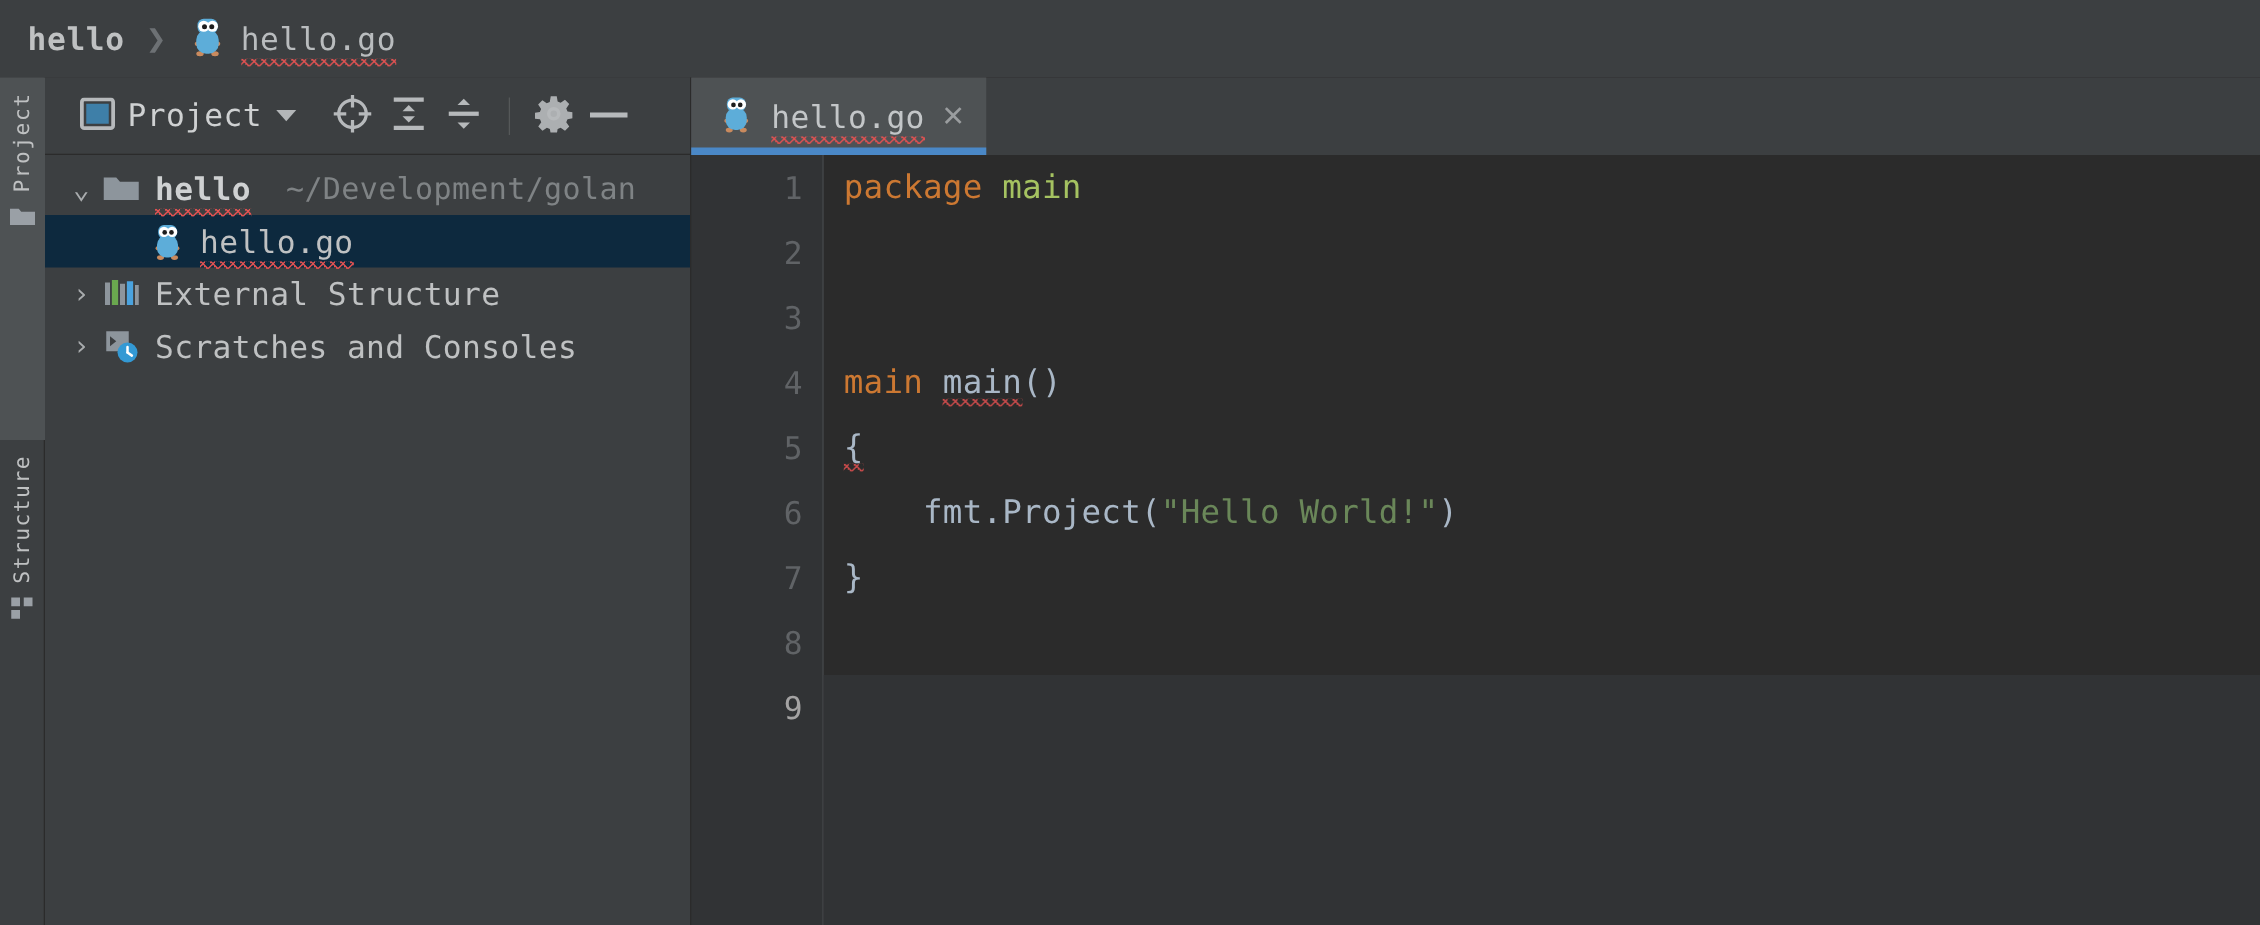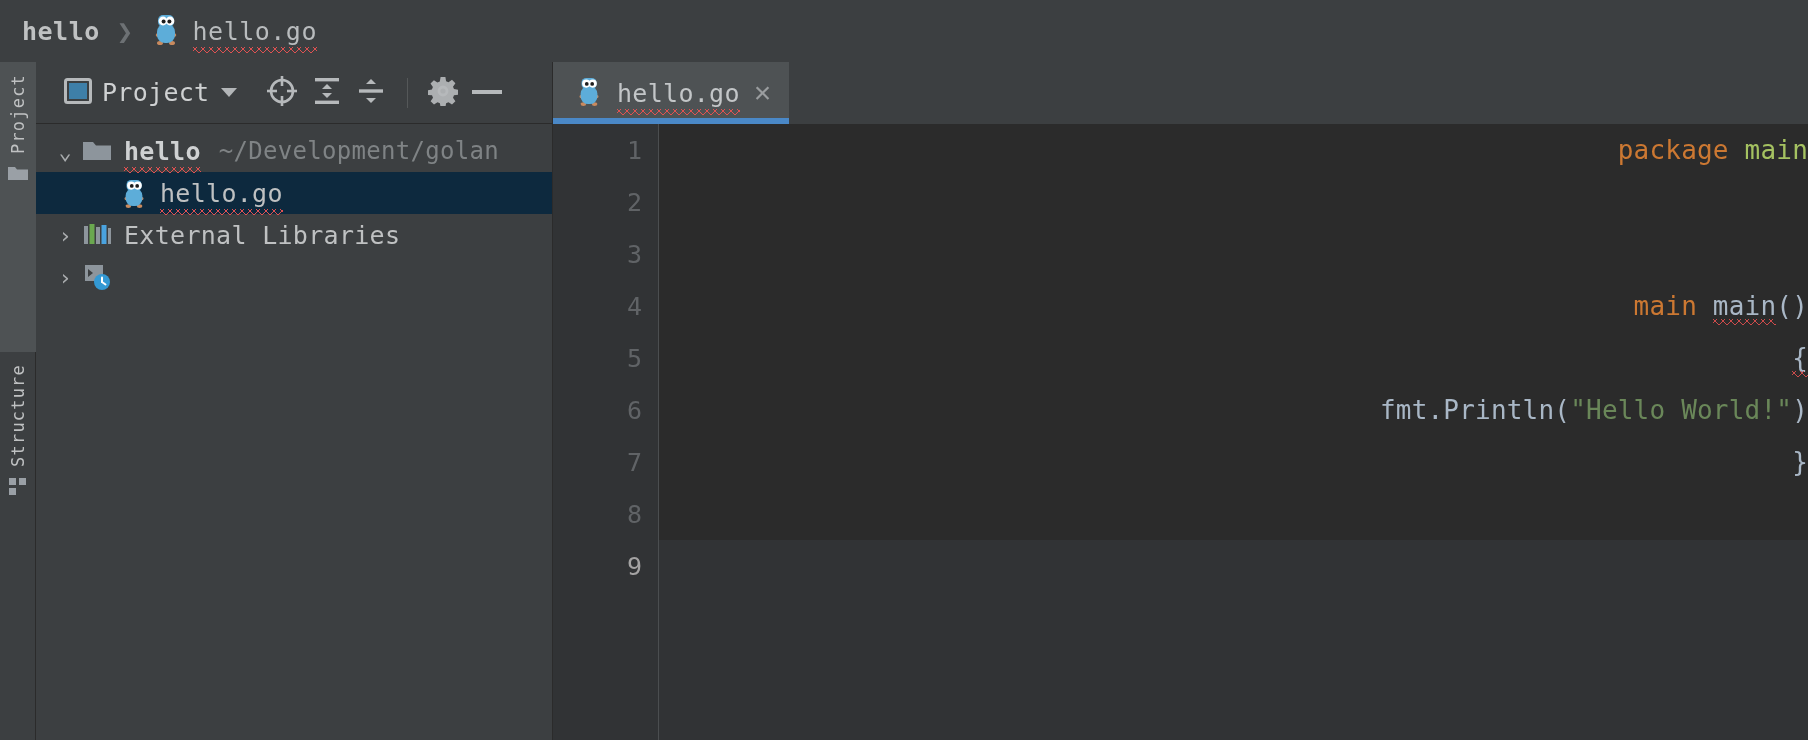--- a/index.html
+++ b/index.html
@@ -77,21 +77,21 @@
   #tree { padding-top: 6px; font-family: "DejaVu Sans Mono", monospace; }
   .tree-row {
     display: flex; align-items: center; height: 42px;
     padding-left: 12px; white-space: nowrap; cursor: default;
   }
   .tree-row.selected { background: #0d293e; }
   .twisty { width: 34px; text-align: center; color: #a9acae; font-size: 22px; flex: 0 0 34px; }
   .tree-icon { flex: 0 0 auto; margin-right: 12px; display: flex; align-items: center; }
   .tree-label { font-size: 25px; color: #bfc1c2; position: relative; letter-spacing: .3px; }
   .tree-label.bold { font-weight: bold; color: #cfd1d2; }
-  .tree-sub { font-size: 24px; color: #7f8385; margin-left: 18px; letter-spacing: .3px; }
+  .tree-sub { font-size: 24px; color: #7f8385; margin-left: 28px; letter-spacing: .3px; }
   .indent-child { padding-left: 12px; }
 
   
   #editor-area { position: absolute; left: 553px; top: 62px; width: 1255px; height: 678px; background: #2b2b2b; }
   #tab-bar { height: 62px; background: #3c3f41; display: flex; align-items: stretch; }
   #editor-tab {
     display: flex; align-items: center; gap: 14px; padding: 0 18px 0 22px;
     background: #4e5254; position: relative; cursor: default;
   }
   #editor-tab .tab-label {
@@ -110,21 +110,21 @@
   .gl-row, .code-row { height: 52px; display: flex; align-items: center; }
   .gl-row { justify-content: flex-end; position: relative; padding-right: 16px; }
   .gl-num { color: #606366; font-size: 25px; font-family: "DejaVu Sans Mono", monospace; }
   .gl-num.current { color: #a4a3a3; }
   .run-arrow {
     position: absolute; right: -38px; top: 50%; transform: translateY(-50%);
     width: 0; height: 0; border-top: 11px solid transparent;
     border-bottom: 11px solid transparent; border-left: 17px solid #3c9e3c;
   }
   .code-row { padding-left: 16px; font-size: 26px; letter-spacing: .2px;
-              font-family: "DejaVu Sans Mono", monospace; white-space: pre; justify-content: flex-end; }
+              font-family: "DejaVu Sans Mono", monospace; white-space: pre; }
   .tok-kw { color: #cc7832; }
   .tok-green { color: #a5c261; }
   .tok-str { color: #6a8759; }
   .tok-plain { color: #a9b7c6; }
   .sq { position: relative; display: inline-block; }
   .sq::after {
     content: ""; position: absolute; left: 0; bottom: -4px; width: 100%; height: 6px;
     background-image:
       linear-gradient(45deg, transparent 45%, #cc4b4b 45%, #cc4b4b 55%, transparent 55%),
       linear-gradient(-45deg, transparent 45%, #cc4b4b 45%, #cc4b4b 55%, transparent 55%);
@@ -291,34 +291,35 @@
         <span class="twisty">›</span>
         <span class="tree-icon">
           <svg width="30" height="26" viewBox="0 0 30 26">
             <rect x="2" y="4" width="4" height="18" fill="#8d959c"></rect>
             <rect x="7.5" y="2" width="5" height="20" fill="#6aa84f"></rect>
             <rect x="14" y="5" width="4" height="17" fill="#8d959c"></rect>
             <rect x="19.5" y="3" width="5" height="19" fill="#4aa3df"></rect>
             <rect x="26" y="6" width="3" height="16" fill="#8d959c"></rect>
           </svg>
         </span>
-        <span class="tree-label">External Libraries</span>
+        <span class="tree-label">External Structure</span>
       </div>
 
       <div class="tree-row">
         <span class="twisty">›</span>
         <span class="tree-icon">
           <svg width="30" height="28" viewBox="0 0 30 28">
             <path d="M3 2h18v16H3z" fill="#8d959c"></path>
             <path d="M6 6l5 4-5 4z" fill="#3c3f41"></path>
             <circle cx="20" cy="19" r="8" fill="#3399d4"></circle>
             <line x1="20" y1="14.5" x2="20" y2="19" stroke="#fff" stroke-width="2" stroke-linecap="round"></line>
             <line x1="20" y1="19" x2="23.5" y2="21.5" stroke="#fff" stroke-width="2" stroke-linecap="round"></line>
           </svg>
         </span>
+        <span class="tree-label">Scratches and Consoles</span>
       </div>
 
     </div>
   </div>
 
   <div id="editor-area">
 
     <div id="tab-bar">
       <div id="editor-tab">
         <span>
@@ -377,20 +378,20 @@
       </div>
 
       <div id="code-lines">
         <div id="code-tail"></div>
         <div id="code-lines-inner">
             <div class="code-row"><span class="tok-kw">package </span><span class="tok-green">main</span></div>
             <div class="code-row"></div>
             <div class="code-row"></div>
             <div class="code-row"><span class="tok-kw">main </span><span class="tok-plain sq">main</span><span class="tok-plain">()</span></div>
             <div class="code-row"><span class="tok-plain sq">{</span></div>
-            <div class="code-row"><span class="tok-plain">    fmt.Println(</span><span class="tok-str">"Hello World!"</span><span class="tok-plain">)</span></div>
+            <div class="code-row"><span class="tok-plain">    fmt.Project(</span><span class="tok-str">"Hello World!"</span><span class="tok-plain">)</span></div>
             <div class="code-row"><span class="tok-plain">}</span></div>
             <div class="code-row"></div>
           </div>
       </div>
     </div>
   </div>
 </div>
 
 </body></html>

